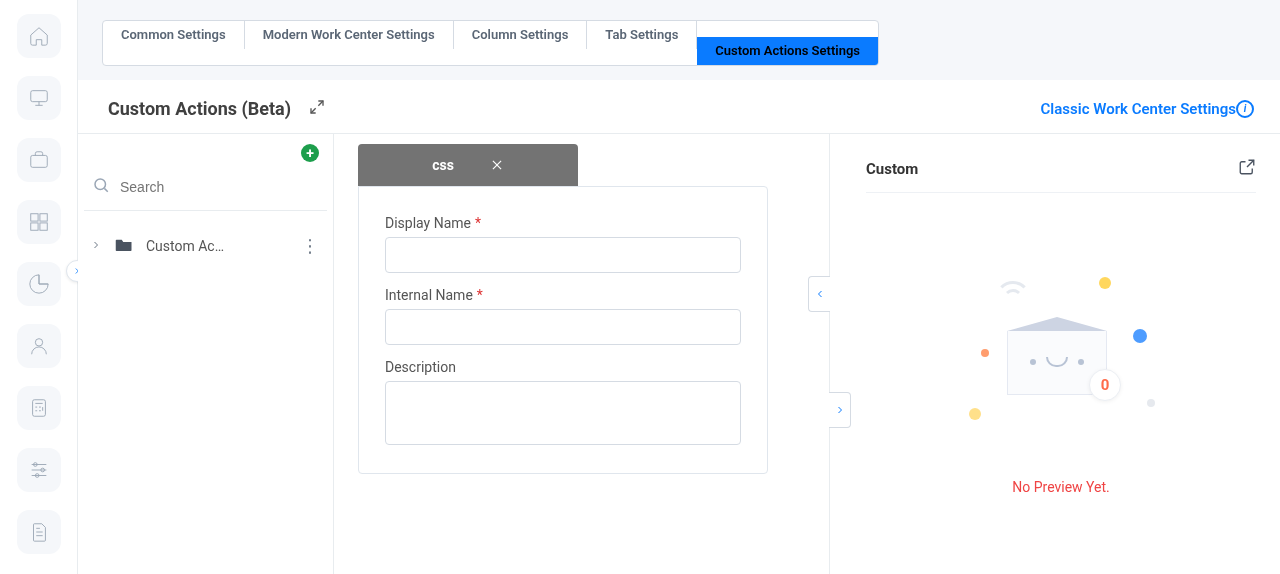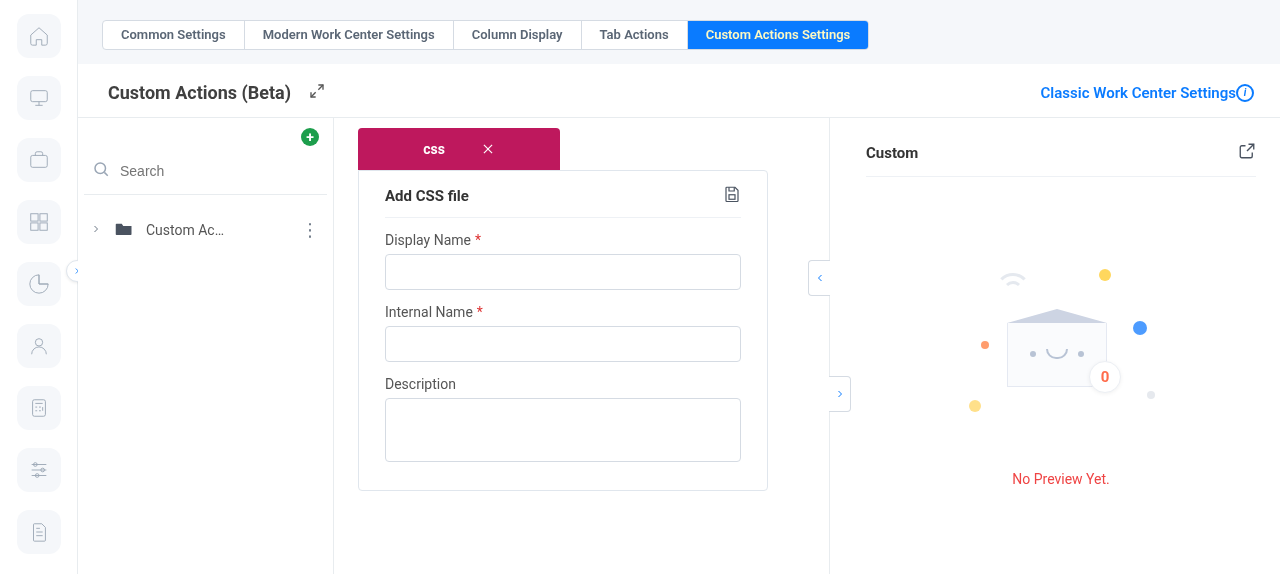--- a/index.html
+++ b/index.html
@@ -71,21 +71,21 @@
     height: 28px;
     line-height: 28px;
     font-size: 13px;
     font-weight: 600;
     color: #5a6675;
     border-right: 1px solid #d5dbe3;
     cursor: pointer;
     white-space: nowrap;
   }
   .tabbar .tab:last-child { border-right: none; }
-  .tabbar .tab.active { background: #0a7bff; color: #fef9c3; }
+  .tabbar .tab.active { background: #0a7bff; color: #000000; margin-top: 16px; }
 
   
   .section-header {
     display: flex; align-items: center;
     padding: 18px 26px 14px 30px;
     border-bottom: 1px solid #e8ecef;
     background: #fff;
     margin-top: 14px;
   }
   .section-title { font-size: 18px; font-weight: 700; color: #404040; }
@@ -155,24 +155,24 @@
 
   
   .editor-panel {
     flex: 1;
     border-right: 1px solid #e8ecef;
     display: flex; flex-direction: column;
     padding: 10px 24px 0 24px;
     position: relative;
   }
   .file-tab {
-    background: #be185d;
+    background: #737373;
     color: #fff;
     height: 42px;
-    width: 202px;
+    width: 220px;
     display: flex; align-items: center; justify-content: center;
     gap: 36px;
     border-top-left-radius: 4px; border-top-right-radius: 4px;
     font-weight: 700; font-size: 14px;
     cursor: pointer;
   }
   .file-tab .txt { flex: 0; }
   .file-tab .close { cursor: pointer; display: flex; }
   .file-tab .close svg { width: 14px; height: 14px; stroke: #fff; stroke-width: 2; fill: none; }
 
@@ -353,22 +353,22 @@
           <polyline points="9 6 15 12 9 18"></polyline>
         </svg>
     </div>
   </div>
 
   <div class="main">
     <div class="main-top">
       <div class="tabbar">
         <div class="tab">Common Settings</div>
         <div class="tab">Modern Work Center Settings</div>
-        <div class="tab">Column Display</div>
-        <div class="tab">Tab Actions</div>
+        <div class="tab">Column Settings</div>
+        <div class="tab">Tab Settings</div>
         <div class="tab active">Custom Actions Settings</div>
       </div>
     </div>
 
     <div class="section-header">
       <div class="section-title">Custom Actions (Beta)</div>
       <div class="expand-icon">
         <svg viewBox="0 0 24 24">
             <polyline points="14 3 21 3 21 10"></polyline>
             <polyline points="10 21 3 21 3 14"></polyline>
@@ -414,30 +414,20 @@
         <div class="file-tab">
           <span class="txt">css</span>
           <span class="close">
             <svg viewBox="0 0 24 24">
                 <line x1="5" y1="5" x2="19" y2="19"></line>
                 <line x1="19" y1="5" x2="5" y2="19"></line>
               </svg>
           </span>
         </div>
         <div class="form-card">
-          <div class="form-head">
-            <h3>Add CSS file</h3>
-            <span class="save-ic">
-              <svg viewBox="0 0 24 24">
-                  <path d="M5 3h11l4 4v14a1 1 0 0 1-1 1H5a1 1 0 0 1-1-1V4a1 1 0 0 1 1-1z"></path>
-                  <path d="M8 3v5h7V3"></path>
-                  <rect x="8" y="13" width="8" height="6"></rect>
-                </svg>
-            </span>
-          </div>
           <div class="field">
             <label><span>Display Name</span><span class="req">*</span></label>
             <input type="text" value="" style="">
           </div>
           <div class="field">
             <label><span>Internal Name</span><span class="req">*</span></label>
             <input type="text" value="" style="">
           </div>
           <div class="field">
             <label><span>Description</span></label>

